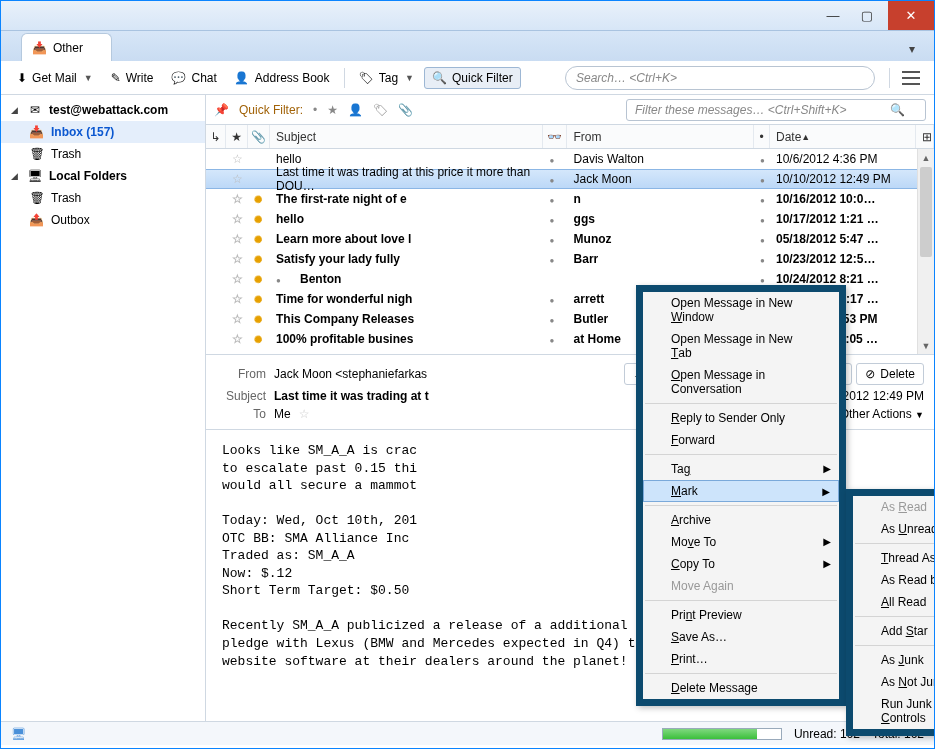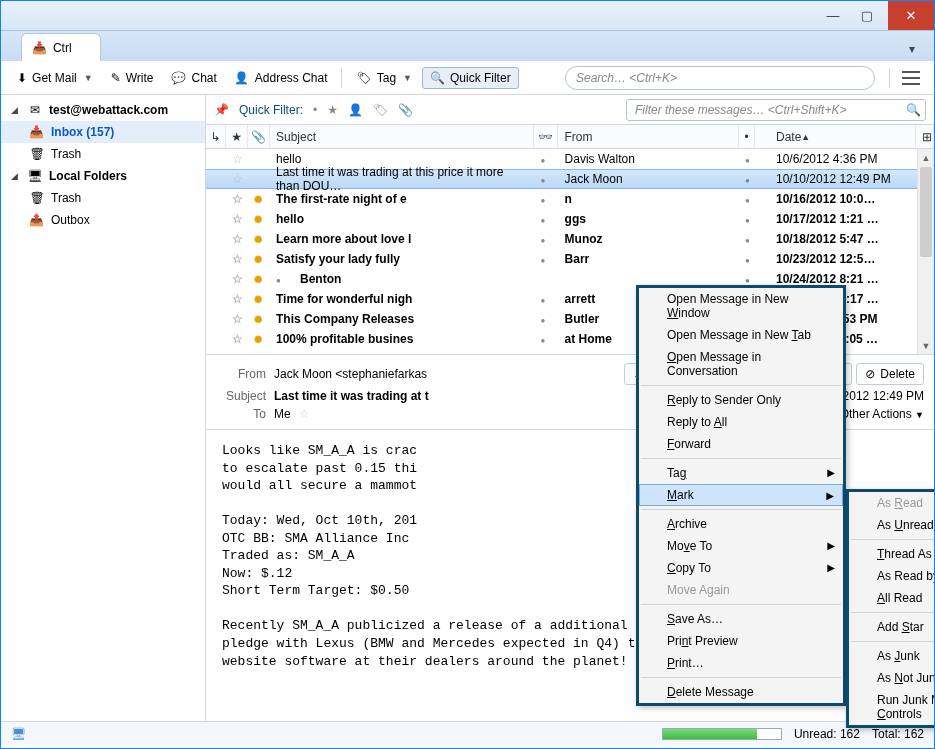--- a/index.html
+++ b/index.html
@@ -21,54 +21,54 @@
 .hamburger span { height: 2px; background: #555; }
 .main { display: flex; height: 626px; }
 .sidebar { width: 205px; border-right: 1px solid #cfd8e2; padding-top: 4px; }
 .srow { display: flex; align-items: center; gap: 6px; padding: 3px 6px 3px 10px; }
 .srow.indent { padding-left: 28px; }
 .srow.sel { background: #e4eefb; color: #0b57d0; font-weight: bold; }
 .srow .tri { font-size: 9px; color: #444; width: 10px; }
 .srow .ic { width: 16px; height: 16px; display: inline-flex; align-items: center; justify-content: center; font-size: 12px; }
 .content { flex: 1; display: flex; flex-direction: column; position: relative; }
 .qf { height: 30px; border-bottom: 1px solid #cfd8e2; display: flex; align-items: center; padding: 0 8px; gap: 10px; }
-.qf .lbl { color: #0c4a6e; }
+.qf .lbl { color: #a16207; }
 .qf .ic { color: #888; }
-.qf .filterbox { flex: 1; max-width: 300px; height: 22px; border: 1px solid #b8c4d2; border-radius: 3px; display: flex; align-items: center; padding: 0 4px 0 8px; margin-left: auto; color: #888; font-style: italic; justify-content: space-between; }
+.qf .filterbox { flex: 1; max-width: 300px; height: 22px; border: 1px solid #b8c4d2; border-radius: 3px; display: flex; align-items: center; padding: 0 20px 0 8px; margin-left: auto; color: #888; font-style: italic; justify-content: space-between; }
 .colhead { height: 24px; border-bottom: 1px solid #cfd8e2; display: flex; align-items: center; background: #fafbfc; font-size: 12px; color: #333; }
 .colhead > div { padding: 0 6px; border-right: 1px solid #e4e9ef; height: 100%; display: flex; align-items: center; }
 .c-thread { width: 20px; justify-content: center; }
 .c-star { width: 22px; justify-content: center; }
 .c-att { width: 22px; justify-content: center; }
 .c-subj { flex: 1.5; }
 .c-readic { width: 24px; justify-content: center; }
 .c-from { flex: 1; }
 .c-dotc { width: 16px; justify-content: center; }
-.c-date { width: 146px; margin-left: 15px; }
+.c-date { width: 146px; }
 .c-scroll { width: 18px; }
 .msglist { height: 206px; overflow: hidden; position: relative; border-bottom: 1px solid #cfd8e2; }
 .mrow { display: flex; align-items: center; height: 20px; }
 .mrow.sel { background: linear-gradient(#d4e7fb,#bcd8f7); border-top: 1px solid #8bb6e5; border-bottom: 1px solid #8bb6e5; }
 .mrow.unread { font-weight: bold; }
 .mrow > div { padding: 0 6px; }
 .mrow .star { color: #bbb; }
 .mrow .new { color: #e6a000; font-size: 10px; }
 .mrow .dot { color: #888; font-size: 8px; }
 .preview { flex: 1; overflow: hidden; }
 .phead { border-bottom: 1px solid #cfd8e2; padding: 6px 0; }
 .phead .row { display: flex; align-items: center; padding: 2px 10px; gap: 8px; }
 .phead .lbl { width: 50px; text-align: right; color: #666; }
 .phead .actions { margin-left: auto; display: flex; gap: 4px; }
 .abtn { border: 1px solid #c2ccd8; background: #fff; padding: 3px 8px; border-radius: 3px; display: flex; align-items: center; gap: 5px; }
 .pbody { padding: 12px 16px; font-family: "Courier New", monospace; font-size: 13px; line-height: 1.35; white-space: pre-wrap; }
 .statusbar { height: 24px; border-top: 1px solid #cfd8e2; background: #f4f7fb; display: flex; align-items: center; padding: 0 10px; gap: 12px; }
 .statusbar .spacer { flex: 1; }
 .progress { width: 120px; height: 12px; border: 1px solid #9ab; background: #fff; position: relative; }
 .progress .fill { position: absolute; left: 0; top: 0; bottom: 0; width: 80%; background: linear-gradient(#7fd87f,#3bbf3b); }
-.ctxmenu { position: absolute; background: #f4f4f4; border: 3px solid #0c4a6e; box-shadow: 2px 2px 6px rgba(0,0,0,.25); font-size: 12px; }
+.ctxmenu { position: absolute; background: #f4f4f4; border: 7px solid #0c4a6e; box-shadow: 2px 2px 6px rgba(0,0,0,.25); font-size: 12px; }
 .ctxmenu .mi { padding: 4px 26px 4px 28px; position: relative; }
 .ctxmenu .mi.disabled { color: #999; }
 .ctxmenu .mi.hover { background: #cde4fb; border: 1px solid #7aa9da; padding: 3px 25px 3px 27px; }
 .ctxmenu .mi .arrow { position: absolute; right: 8px; top: 5px; font-size: 10px; }
 .ctxmenu .sep { height: 1px; background: #d4d4d4; margin: 3px 2px; }
 .menu1 { left: 430px; top: 190px; width: 210px; }
 .menu2 { left: 640px; top: 394px; width: 180px; }
 u { text-decoration: underline; }
 .scrollbar { position: absolute; right: 0; top: 0; bottom: 0; width: 17px; background: #f0f0f0; border-left: 1px solid #e0e0e0; }
 .scrollbar .thumb { position: absolute; left: 2px; right: 2px; top: 18px; height: 90px; background: #cdcdcd; border-radius: 2px; }
@@ -81,21 +81,21 @@
 
 <div class="titlebar">
   <div class="btn">—</div>
   <div class="btn">▢</div>
   <div class="btn close">✕</div>
 </div>
 
 <div class="tabbar">
   <div class="tab">
     <span style="color:#3a8f3a">📥</span>
-    <span>Ctrl</span>
+    <span>Other</span>
   </div>
   <div class="spacer"></div>
   <div class="drop">▾</div>
 </div>
 
 <div class="toolbar">
   <div class="tbtn">
       <span>⬇</span>
       <span>Get Mail</span>
       <span class="caret">▼</span>
@@ -103,21 +103,21 @@
   <div class="tbtn">
       <span>✎</span>
       <span>Write</span>
     </div>
   <div class="tbtn">
       <span>💬</span>
       <span>Chat</span>
     </div>
   <div class="tbtn">
       <span>👤</span>
-      <span>Address Chat</span>
+      <span>Address Book</span>
     </div>
   <div class="tsep"></div>
   <div class="tbtn">
       <span>🏷</span>
       <span>Tag</span>
       <span class="caret">▼</span>
     </div>
   <div class="tbtn pressed">
       <span>🔍</span>
       <span>Quick Filter</span>
@@ -243,21 +243,21 @@
           <div class="c-scroll"></div>
         </div>
         <div class="mrow unread">
           <div class="c-thread"></div>
           <div class="c-star star">☆</div>
           <div class="c-att"><span class="new">✺</span></div>
           <div class="c-subj">Learn more about love l</div>
           <div class="c-readic"><span class="dot">●</span></div>
           <div class="c-from">Munoz</div>
           <div class="c-dotc"><span class="dot">●</span></div>
-          <div class="c-date">10/18/2012 5:47 …</div>
+          <div class="c-date">05/18/2012 5:47 …</div>
           <div class="c-scroll"></div>
         </div>
         <div class="mrow unread">
           <div class="c-thread"></div>
           <div class="c-star star">☆</div>
           <div class="c-att"><span class="new">✺</span></div>
           <div class="c-subj">Satisfy your lady fully</div>
           <div class="c-readic"><span class="dot">●</span></div>
           <div class="c-from">Barr</div>
           <div class="c-dotc"><span class="dot">●</span></div>
@@ -362,33 +362,32 @@
 
 Recently SM_A_A publicized a release of a additional office in Florida as well as a pledge with Lexus (BMW and Mercedes expected in Q4) to conceivably use trademarked SM_A_A website software at their dealers around the planet!</div>
     </div>
 
     <div class="ctxmenu menu1">
       <div class="mi">Open Message in New <u>W</u>indow</div>
       <div class="mi">Open Message in New <u>T</u>ab</div>
       <div class="mi"><u>O</u>pen Message in Conversation</div>
       <div class="sep"></div>
       <div class="mi"><u>R</u>eply to Sender Only</div>
-      <div class="mi">Reply to <u>A</u>ll</div>
       <div class="mi"><u>F</u>orward</div>
       <div class="sep"></div>
       <div class="mi">Ta<u>g</u><span class="arrow">▶</span></div>
       <div class="mi hover"><u>M</u>ark<span class="arrow">▶</span></div>
       <div class="sep"></div>
       <div class="mi"><u>A</u>rchive</div>
       <div class="mi">Mo<u>v</u>e To<span class="arrow">▶</span></div>
       <div class="mi"><u>C</u>opy To<span class="arrow">▶</span></div>
       <div class="mi disabled">Move Again</div>
       <div class="sep"></div>
+      <div class="mi">Pri<u>n</u>t Preview</div>
       <div class="mi"><u>S</u>ave As…</div>
-      <div class="mi">Pri<u>n</u>t Preview</div>
       <div class="mi"><u>P</u>rint…</div>
       <div class="sep"></div>
       <div class="mi"><u>D</u>elete Message</div>
     </div>
 
     <div class="ctxmenu menu2">
       <div class="mi disabled">As <u>R</u>ead</div>
       <div class="mi">As <u>U</u>nread</div>
       <div class="sep"></div>
       <div class="mi"><u>T</u>hread As Read</div>

